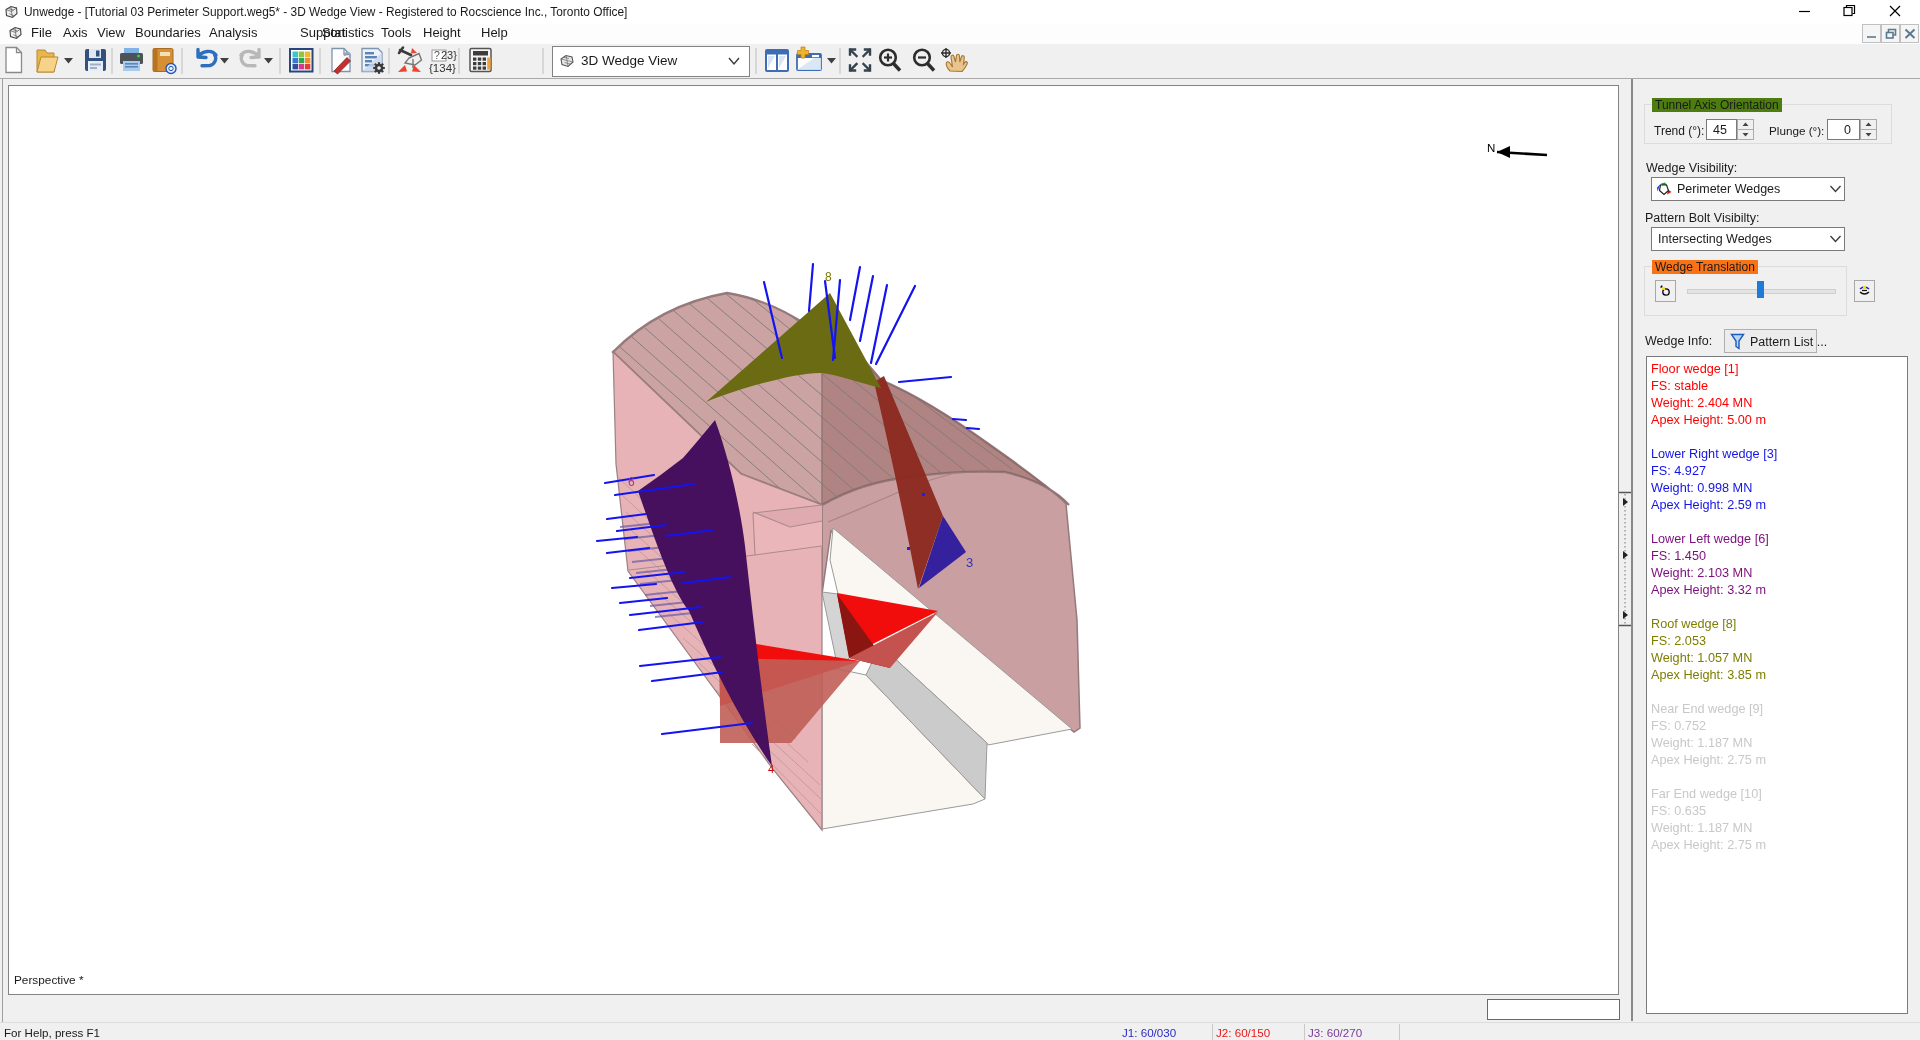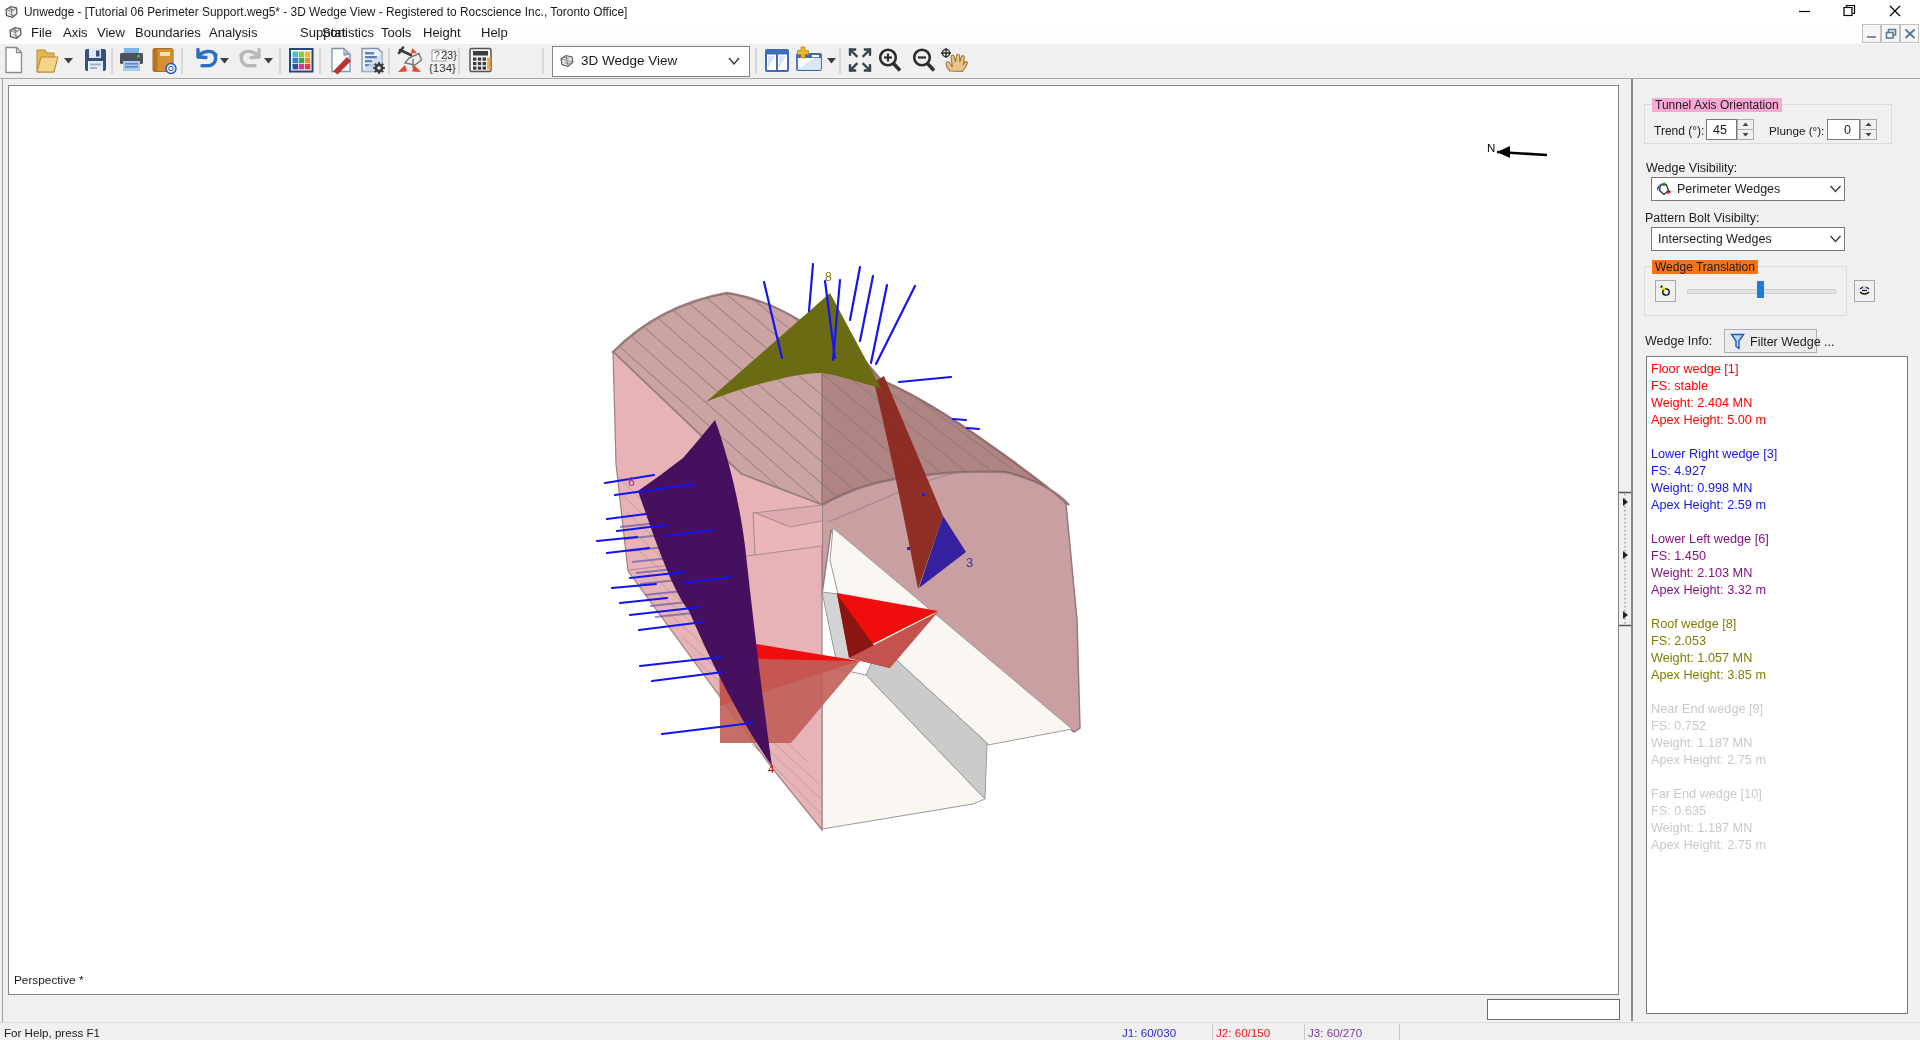--- a/index.html
+++ b/index.html
@@ -10,21 +10,21 @@
   .txt{position:absolute;white-space:nowrap;color:#1a1a1a;}
 </style>
 </head>
 <body>
 
 <div class="abs" style="left:0;top:0;width:1920px;height:24px;background:#ffffff;"></div>
 <svg class="abs" style="left:3px;top:4px;width:16px;height:16px" viewBox="0 0 16 16">
   <path d="M3 5.5 L8 2.5 L13.5 4 L14 9.5 L9.5 13.5 L3.5 11.5 Z" fill="#efefef" stroke="#444" stroke-width="1.1"></path>
   <path d="M3 5.5 L8.5 7.5 L13.5 4 M8.5 7.5 L9.5 13.5 M8.5 7.5 L8 2.5 M5 4.3 L10.5 6 M6.5 9.7 L11 12" stroke="#666" stroke-width="0.8" fill="none"></path>
 </svg>
-<div class="txt" style="left:24px;top:4.5px;font-size:11.9px;">Unwedge - [Tutorial 06 Perimeter Support.weg5* - 3D Wedge View - Registered to Rocscience Inc., Toronto Office]</div>
+<div class="txt" style="left:24px;top:4.5px;font-size:11.9px;">Unwedge - [Tutorial 03 Perimeter Support.weg5* - 3D Wedge View - Registered to Rocscience Inc., Toronto Office]</div>
 
 <svg class="abs" style="left:1790px;top:0;width:130px;height:24px" viewBox="0 0 130 24">
   <line x1="9" y1="11.5" x2="20" y2="11.5" stroke="#000" stroke-width="1.2"></line>
   <rect x="54" y="7.5" width="8" height="8" fill="none" stroke="#000" stroke-width="1.2"></rect>
   <path d="M56.5 7.5 V5.5 H64.5 V13.5 H62.5" fill="none" stroke="#000" stroke-width="1.2"></path>
   <path d="M100 6 L110 16 M110 6 L100 16" stroke="#000" stroke-width="1.2"></path>
 </svg>
 
 <div class="abs" style="left:0;top:24px;width:1920px;height:20px;background:#fdfdfd;border-bottom:1px solid #d5d5d5;"></div>
 <svg class="abs" style="left:7px;top:25px;width:16px;height:16px" viewBox="0 0 16 16">
@@ -369,21 +369,21 @@
   <line x1="1" y1="134.5" x2="13" y2="134.5" stroke="#555" stroke-width="1.5"></line>
   <line x1="7" y1="3" x2="7" y2="133" stroke="#888" stroke-width="1.2" stroke-dasharray="1.5,2.5"></line>
   <path d="M5 7 L10 11 L5 15 Z" fill="#222"></path>
   <path d="M5 60 L10 64 L5 68 Z" fill="#222"></path>
   <path d="M5 120 L10 124 L5 128 Z" fill="#222"></path>
 </svg>
 
 <div class="abs" id="panel" style="left:1633px;top:79px;width:287px;height:943px;background:#f0f0f0;"></div>
 
 <div class="abs" style="left:1644px;top:104px;width:248px;height:40px;border:1px solid #dcdcdc;box-sizing:border-box;"></div>
-<div class="txt" style="left:1652px;top:98px;font-size:12px;background:#f9a8d4;padding:0 3px;">Tunnel Axis Orientation</div>
+<div class="txt" style="left:1652px;top:98px;font-size:12px;background:#4d7c0f;padding:0 3px;">Tunnel Axis Orientation</div>
 <div class="txt" style="left:1654px;top:124px;font-size:12px;">Trend (°):</div>
 <div class="abs" style="left:1706px;top:119px;width:31px;height:21px;background:#fff;border:1px solid #7a7a7a;box-sizing:border-box;"></div>
 <div class="txt" style="left:1713px;top:123px;font-size:12.5px;">45</div>
 <svg class="abs" style="left:1737px;top:119px;width:17px;height:21px" viewBox="0 0 17 21">
   <rect x="0.5" y="0.5" width="16" height="10" fill="#f0f0f0" stroke="#ababab"></rect>
   <rect x="0.5" y="10.5" width="16" height="10" fill="#f0f0f0" stroke="#ababab"></rect>
   <path d="M5.5 7 L8.5 3.5 L11.5 7 Z" fill="#444"></path>
   <path d="M5.5 14 L8.5 17.5 L11.5 14 Z" fill="#444"></path>
 </svg>
 <div class="txt" style="left:1769px;top:124px;font-size:11.7px;">Plunge (°):</div>
@@ -432,21 +432,21 @@
   <path d="M2 8 Q6.5 12 11 8" fill="none" stroke="#111" stroke-width="1.5"></path>
   <rect x="5" y="2" width="3" height="3" fill="#f5e200"></rect>
   <path d="M4 6.5 L9 6.5" stroke="#111" stroke-width="1.2"></path>
 </svg>
 
 <div class="txt" style="left:1645px;top:334px;font-size:12.5px;">Wedge Info:</div>
 <div class="abs" style="left:1724px;top:329px;width:93px;height:24px;background:#ececec;border:1px solid #b0b0b0;box-sizing:border-box;"></div>
 <svg class="abs" style="left:1730px;top:333px;width:15px;height:18px" viewBox="0 0 15 18">
   <path d="M1.5 1.5 L13.5 1.5 L9 8 L9 15.5 L6 13.5 L6 8 Z" fill="#b8d8f6" stroke="#1c5dbb" stroke-width="1.4"></path>
 </svg>
-<div class="txt" style="left:1750px;top:335px;font-size:12.5px;">Filter Wedge ...</div>
+<div class="txt" style="left:1750px;top:335px;font-size:12.5px;">Pattern List ...</div>
 
 <div class="abs" style="left:1646px;top:356px;width:262px;height:658px;background:#fff;border:1px solid #7a7a7a;box-sizing:border-box;"></div>
 <div class="abs" id="wedgelist" style="left:1651px;top:361px;width:250px;font-size:12.7px;line-height:17px;white-space:pre;"><span style="color:#ff0000">Floor wedge [1]
 FS: stable
 Weight: 2.404 MN
 Apex Height: 5.00 m
 
 </span><span style="color:#1414e6">Lower Right wedge [3]
 FS: 4.927
 Weight: 0.998 MN

